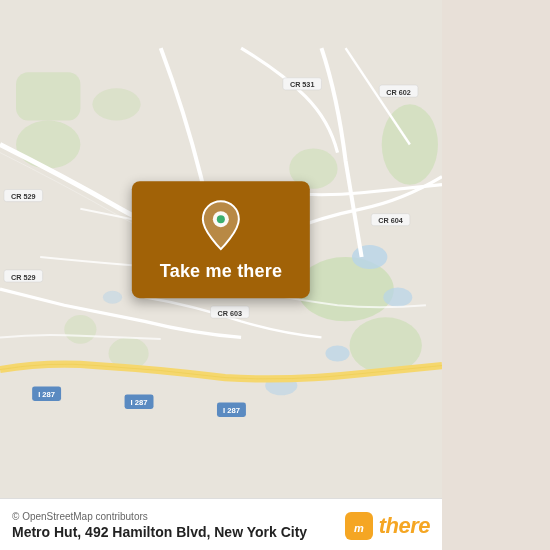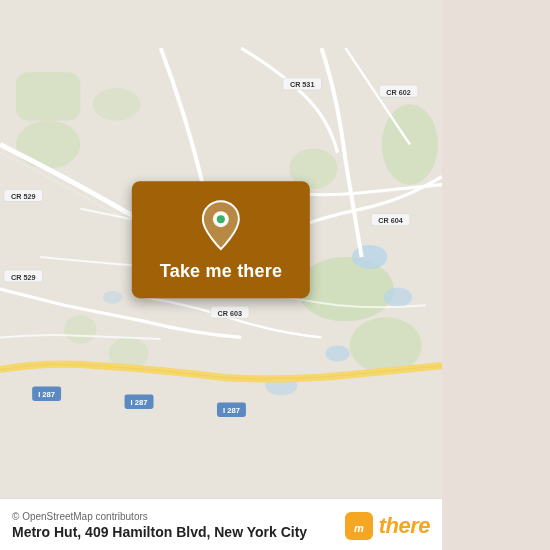--- a/index.html
+++ b/index.html
@@ -200,21 +200,21 @@
         <circle cx="22" cy="20" r="4" fill="#3daf6e"></circle>
       </svg>
       <span id="cta-label">Take me there</span>
     </div>
 
   </div>
 
   <div id="bottom-bar">
     <div id="location-info">
       <span id="attribution">© OpenStreetMap contributors</span>
-      <span id="location-name">Metro Hut, 409 Hamilton Blvd, New York City</span>
+      <span id="location-name">Metro Hut, 492 Hamilton Blvd, New York City</span>
     </div>
     <div id="moovit-logo">
       <svg id="moovit-icon" viewBox="0 0 32 32" xmlns="http://www.w3.org/2000/svg">
         <rect x="2" y="2" width="28" height="28" rx="6" fill="#f5a623"></rect>
         <text x="16" y="22" text-anchor="middle" font-size="11" font-family="Arial" font-weight="900" fill="white" font-style="italic">m</text>
       </svg>
       <span id="moovit-text">there</span>
     </div>
   </div>
 </div>

